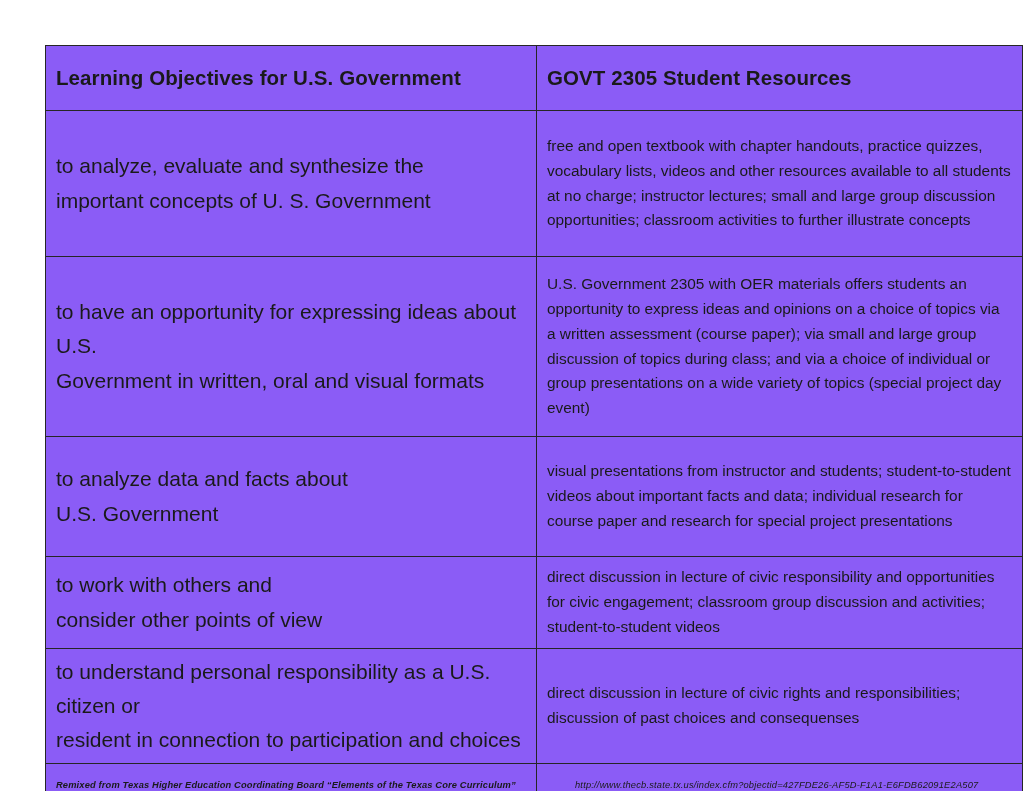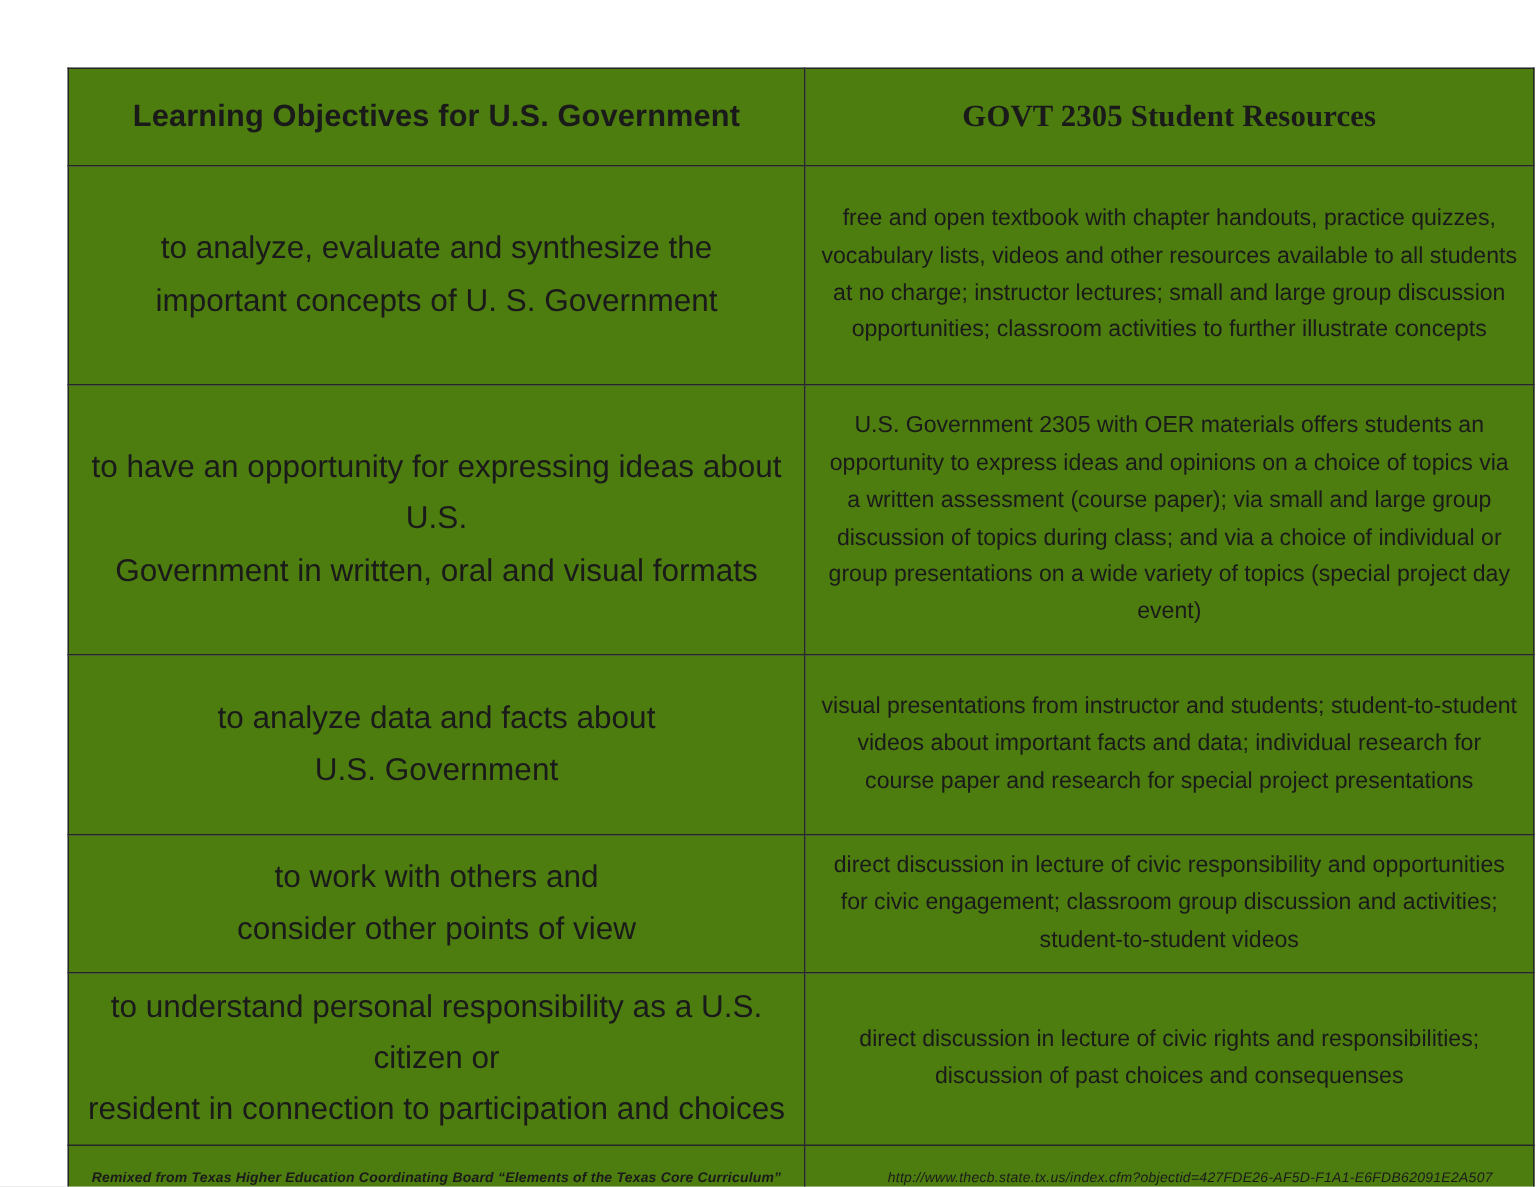--- a/index.html
+++ b/index.html
@@ -35,41 +35,41 @@
     height: 100%;
     border-collapse: collapse;
     table-layout: fixed;
     background: #d9d9d9;
   }
 
   table.objectives-table td,
   table.objectives-table th {
     border: 1.6px solid #262626;
     padding: 6px 10px;
-    text-align: center;
+    text-align: left;
     vertical-align: middle;
-    background: #4d7c0f;
+    background: #8b5cf6;
     color: #1a1a1a;
   }
 
   
   thead th {
     background: #e8283c;
     border-color: #262626;
     color: #ffffff;
     font-size: 20.5px;
     font-weight: bold;
     letter-spacing: 0.1px;
     height: 52px;
     padding: 2px 8px;
     line-height: 1.1;
   }
 
   .col-left  { width: 470px; }
-  .col-right { width: 465px; font-family: Liberation Serif, serif; }
+  .col-right { width: 465px; }
 
   
   tbody td {
     font-size: 15.3px;
     line-height: 1.62;
   }
 
   tbody td.cell-left {
     font-size: 21px;
   }

